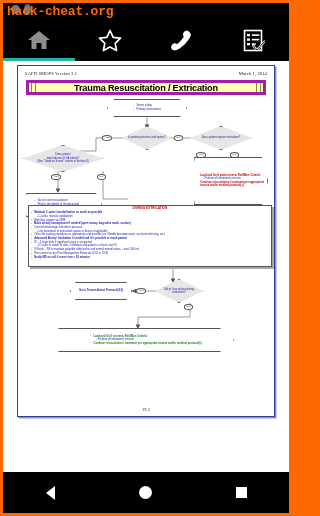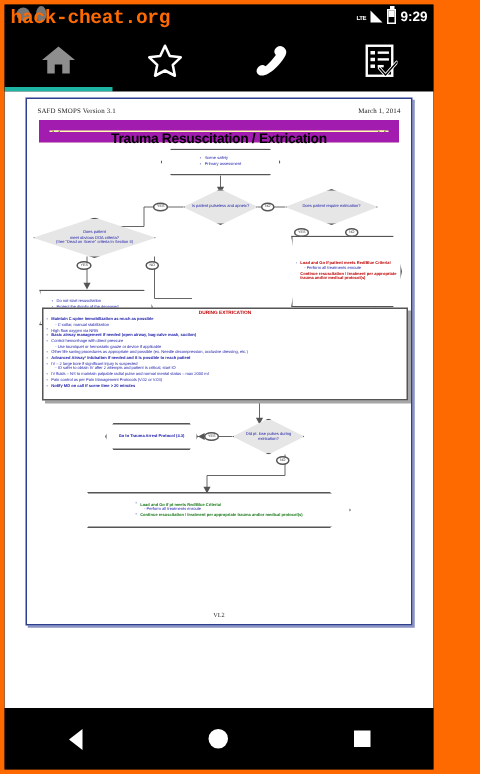--- a/index.html
+++ b/index.html
@@ -79,21 +79,21 @@
     box-shadow:1.5px 1.5px 0 #8a94c4;
   }
   .doc-head {
     display:flex; justify-content:space-between;
     padding:5px 7px 0 7px;
     font-family:"Liberation Serif", serif;
     font-size:4.6px; color:#222; letter-spacing:.1px;
   }
   .title-bar {
     margin:4px 8px 0 8px; height:15px;
-    background:#ffffb0; border:7px solid #a21caf;
+    background:#ffffb0; border:3px solid #a21caf;
     display:flex; align-items:flex-start; justify-content:center;
     position:relative;
   }
   .title-bar:before, .title-bar:after{
     content:""; position:absolute; top:0; bottom:0; width:3px;
     background:#ffffb0; border-left:1px solid #8a8a4a; border-right:1px solid #8a8a4a;
   }
   .title-bar:before{left:2px;}
   .title-bar:after{right:2px;}
   .title-bar span {
@@ -164,26 +164,20 @@
 <body>
 
 <div class="device">
 
   <div class="statusbar">
     <div class="wm-ghost">
       <i class="g1"></i>
         <i class="g2"></i>
     </div>
     <div class="watermark">hack-cheat.org</div>
-    <div class="sb-right">
-      <span class="lte">LTE</span>
-      <span class="sig"></span>
-      <span class="batt"></span>
-      <span>9:29</span>
-    </div>
   </div>
 
   <div class="toolbar">
 
     <div class="tb-item">
       <svg width="24" height="22" viewBox="0 0 24 22">
         <path d="M12 2 L23 11 L19.5 11 L19.5 20 L14.5 20 L14.5 14 L9.5 14 L9.5 20 L4.5 20 L4.5 11 L1 11 Z" fill="#8e8e8e"></path>
       </svg>
       <div class="tb-underline"></div>
     </div>

